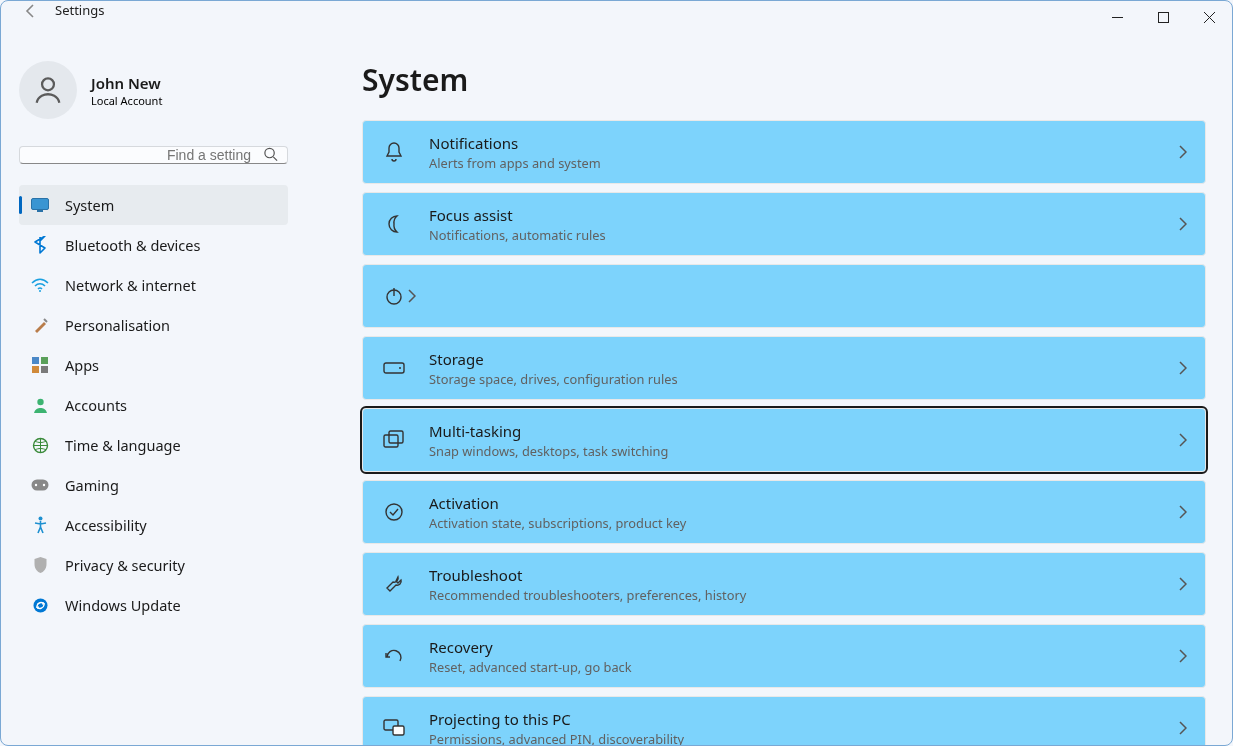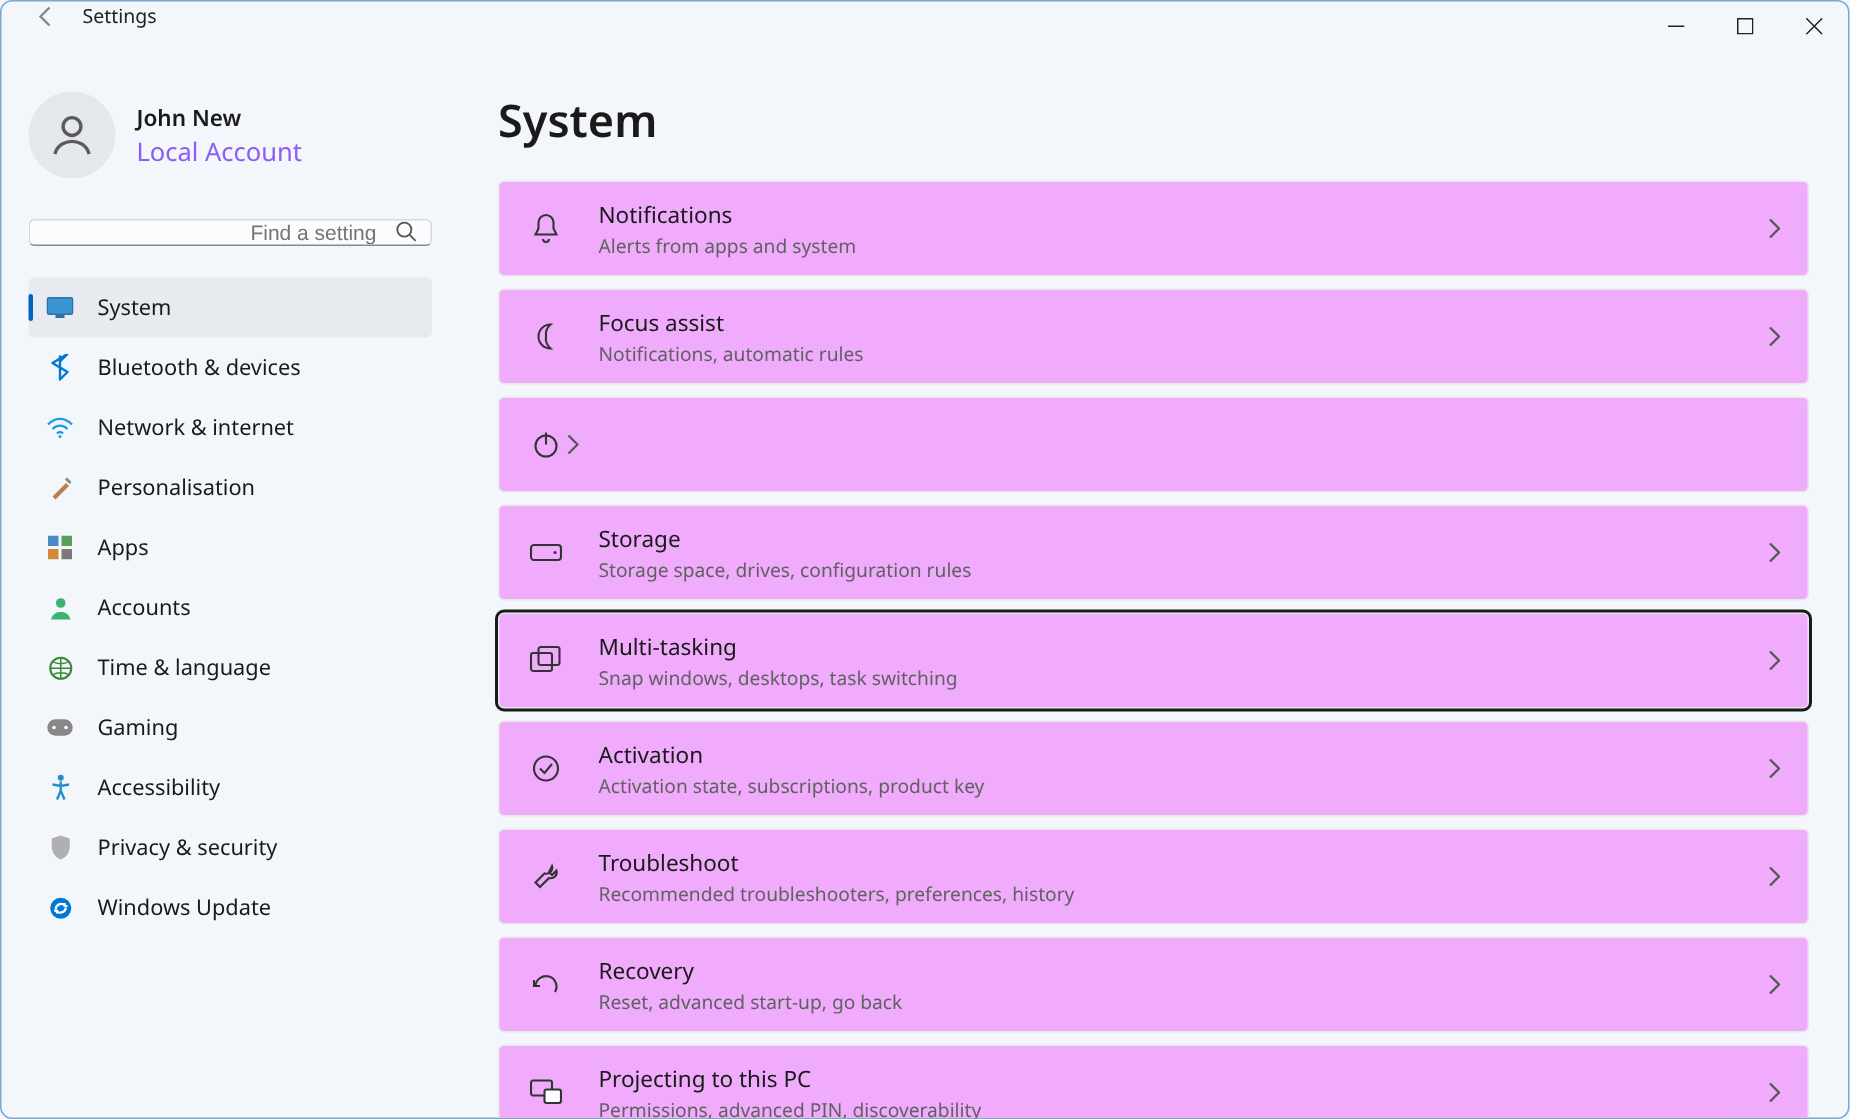--- a/index.html
+++ b/index.html
@@ -33,37 +33,38 @@
     display: flex;
   }
   .win-controls .ctrl {
     width: 46px; height: 32px;
     display: flex; align-items: center; justify-content: center;
     color: #222;
   }
   .layout {
     display: flex;
     height: calc(100% - 44px);
+    gap: 30px;
   }
   .sidebar {
     width: 305px;
     padding: 10px 18px 0 18px;
     overflow-y: auto;
   }
   .profile {
     display: flex; align-items: center; gap: 14px;
     margin-bottom: 24px; margin-top: 6px;
   }
   .avatar {
     width: 58px; height: 58px; border-radius: 50%;
     background: #e4e8ed;
     display: flex; align-items: center; justify-content: center;
   }
   .profile .name { font-size: 15px; font-weight: 600; }
-  .profile .sub { font-size: 17px; color: #8b5cf6; }
+  .profile .sub { font-size: 11px; color: #000000; }
   .search-wrap {
     position: relative; margin-bottom: 20px;
   }
   .search-wrap input {
     width: 100%; height: 18px;
     border: 1px solid #d6d9dd;
     border-bottom: 1.5px solid #888;
     border-radius: 4px;
     background: #fbfcfe;
     padding: 0 36px 0 10px;
@@ -100,21 +101,21 @@
 
   .main {
     flex: 1;
     padding: 14px 26px 0 26px;
     overflow-y: auto;
   }
   .main h1 {
     font-size: 30px; font-weight: 600; margin-bottom: 20px;
   }
   .card {
-    background: #f0abfc;
+    background: #7dd3fc;
     border: 1px solid #e8e8e8;
     border-radius: 4px;
     height: 64px;
     display: flex; align-items: center;
     padding: 0 18px;
     margin-bottom: 8px;
   }
   .card.focused {
     outline: 2px solid #1a1a1a;
     outline-offset: 0;

